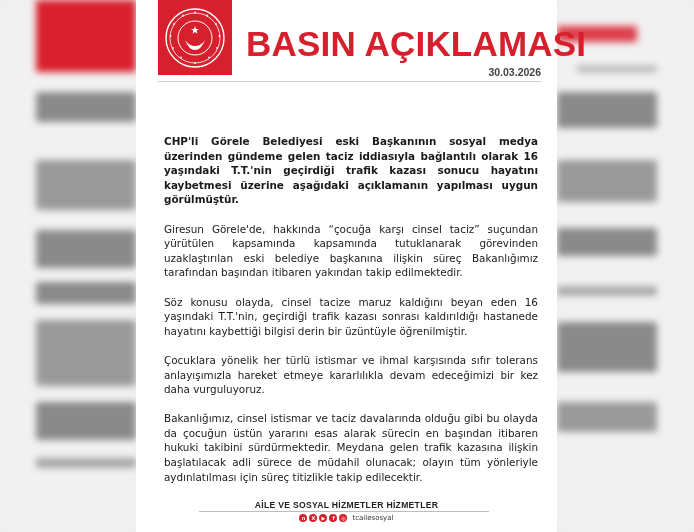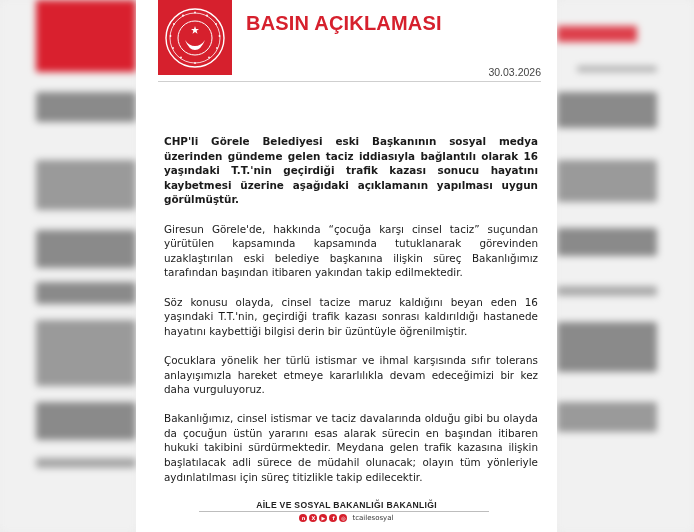--- a/index.html
+++ b/index.html
@@ -13,23 +13,23 @@
   .side .ghost-red { position: absolute; background: #d9202e; }
   .side .ghost-line { position: absolute; height: 8px; background: #8a8a8a; border-radius: 2px; }
   .side .ghost-title { position: absolute; height: 16px; background: #d9202e; opacity: .85; }
 
   
   .page { position: absolute; left: 136px; top: 0; width: 421px; height: 532px; background: #ffffff; }
 
   .logo-box { position: absolute; left: 22px; top: 0; width: 74px; height: 75px; background: #d6202d; display: flex; align-items: center; justify-content: center; }
   .logo-box svg { width: 62px; height: 62px; }
 
-  .title { position: absolute; left: 110px; top: 12px; font-family: "Liberation Sans", sans-serif; font-weight: 700; font-size: 20px; color: #d6202d; letter-spacing: 0.2px; white-space: nowrap; }
+  .title { position: absolute; left: 110px; top: 24px; font-family: "Liberation Sans", sans-serif; font-weight: 700; font-size: 35px; color: #d6202d; letter-spacing: 0.2px; white-space: nowrap; }
 
-  .date { position: absolute; right: 16px; top: 66px; font-family: "Liberation Sans", sans-serif; font-size: 10.5px; color: #444; }
+  .date { position: absolute; right: 16px; top: 66px; font-family: "Liberation Sans", sans-serif; font-size: 10.5px; color: #444; font-weight: bold; }
   .hr-top { position: absolute; left: 22px; right: 16px; top: 81px; height: 1px; background: #cfcfcf; }
 
   .body-text { position: absolute; left: 28px; width: 374px; top: 90px; font-family: "DejaVu Sans", sans-serif; font-size: 10.4px; line-height: 14.6px; color: #1a1a1a; text-align: justify; margin-top: 44px; }
   .body-text p { margin-bottom: 14.6px; }
   .body-text p.lead { font-weight: 700; }
 
   .footer-name { position: absolute; left: 0; right: 0; top: 500px; text-align: center; font-family: "Liberation Sans", sans-serif; font-weight: 700; font-size: 8.6px; color: #222; letter-spacing: 0.3px; }
   .hr-foot { position: absolute; left: 63px; right: 68px; top: 511px; height: 1px; background: #bdbdbd; }
   .social { position: absolute; left: 0; right: 0; top: 514px; display: flex; justify-content: center; align-items: flex-start; gap: 2px; }
   .social .dot { width: 8px; height: 8px; border-radius: 50%; background: #d6202d; display: inline-flex; align-items: center; justify-content: center; color: #fff; font-size: 5px; font-family: "DejaVu Sans", sans-serif; font-weight: 700; line-height: 1; }
@@ -92,21 +92,21 @@
   <div class="hr-top"></div>
 
   <div class="body-text">
     <p class="lead">CHP'li Görele Belediyesi eski Başkanının sosyal medya üzerinden gündeme gelen taciz iddiasıyla bağlantılı olarak 16 yaşındaki T.T.'nin geçirdiği trafik kazası sonucu hayatını kaybetmesi üzerine aşağıdaki açıklamanın yapılması uygun görülmüştür.</p>
     <p>Giresun Görele'de, hakkında “çocuğa karşı cinsel taciz” suçundan yürütülen kapsamında kapsamında tutuklanarak görevinden uzaklaştırılan eski belediye başkanına ilişkin süreç Bakanlığımız tarafından başından itibaren yakından takip edilmektedir.</p>
     <p>Söz konusu olayda, cinsel tacize maruz kaldığını beyan eden 16 yaşındaki T.T.'nin, geçirdiği trafik kazası sonrası kaldırıldığı hastanede hayatını kaybettiği bilgisi derin bir üzüntüyle öğrenilmiştir.</p>
     <p>Çocuklara yönelik her türlü istismar ve ihmal karşısında sıfır tolerans anlayışımızla hareket etmeye kararlılıkla devam edeceğimizi bir kez daha vurguluyoruz.</p>
     <p>Bakanlığımız, cinsel istismar ve taciz davalarında olduğu gibi bu olayda da çocuğun üstün yararını esas alarak sürecin en başından itibaren hukuki takibini sürdürmektedir. Meydana gelen trafik kazasına ilişkin başlatılacak adli sürece de müdahil olunacak; olayın tüm yönleriyle aydınlatılması için süreç titizlikle takip edilecektir.</p>
   </div>
 
-  <div class="footer-name">AİLE VE SOSYAL BAKANLIĞI BAKANLIĞI</div>
+  <div class="footer-name">AİLE VE SOSYAL HİZMETLER HİZMETLER</div>
   <div class="hr-foot"></div>
   <div class="social">
     <span class="dot">n</span>
     <span class="dot">X</span>
     <span class="dot">▶</span>
     <span class="dot">f</span>
     <span class="dot">◎</span>
     <span class="handle">tcailesosyal</span>
   </div>
 </div>

